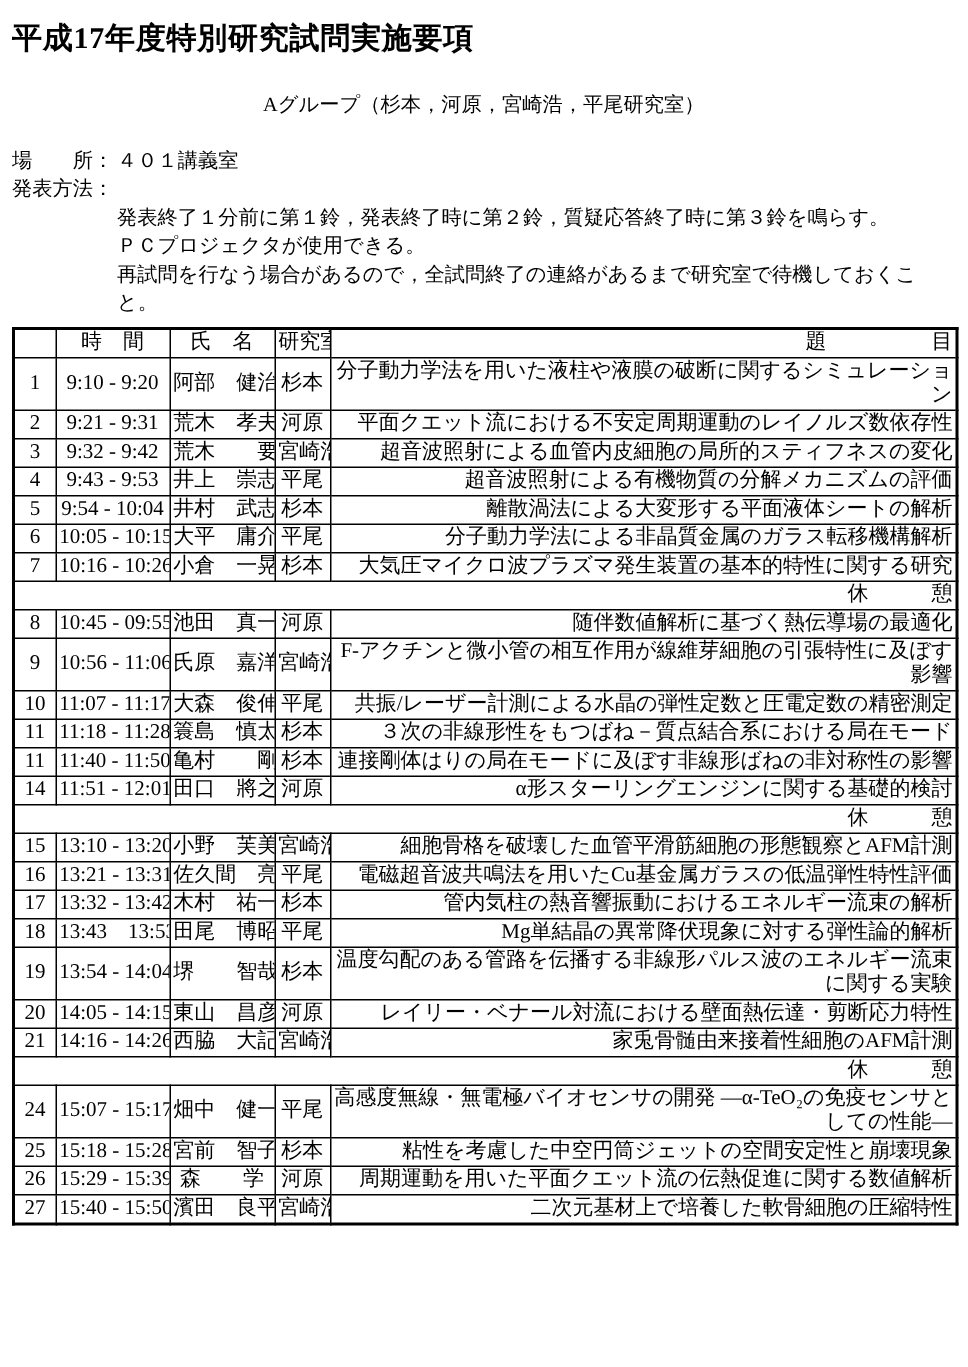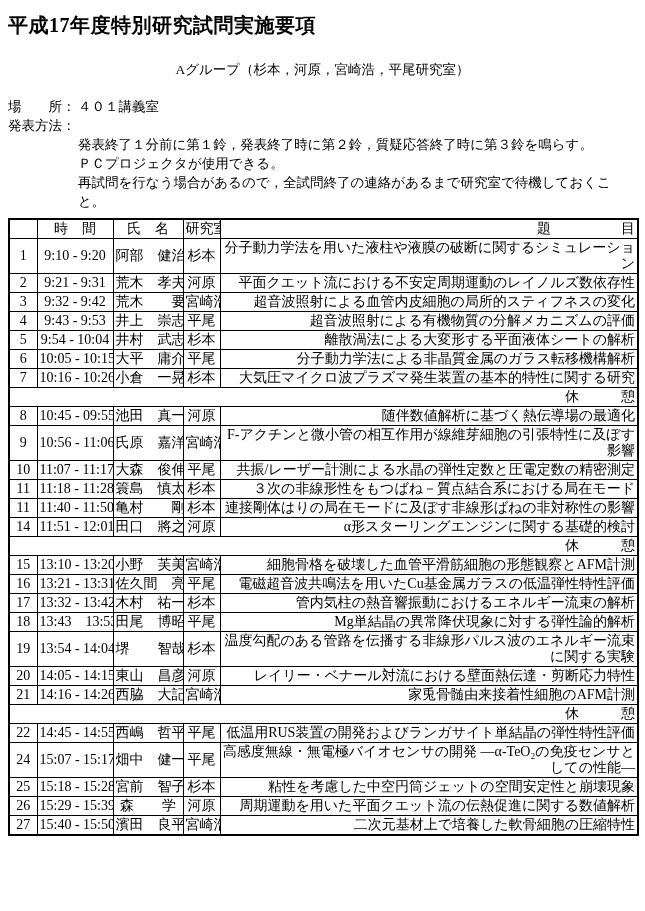--- a/index.html
+++ b/index.html
@@ -248,27 +248,20 @@
     <td class="c-time">14:16 - 14:26</td>
     <td class="c-name">西脇　大記雄</td>
     <td class="c-lab">宮崎浩</td>
     <td class="c-title">家兎骨髄由来接着性細胞のAFM計測</td>
   </tr>
 
   <tr>
     <td class="break-cell" colspan="5">休　　　憩</td>
   </tr>
 
-  <tr>
-    <td class="c-no">22</td>
-    <td class="c-time">14:45 - 14:55</td>
-    <td class="c-name">西嶋　哲平</td>
-    <td class="c-lab">平尾</td>
-    <td class="c-title">低温用RUS装置の開発およびランガサイト単結晶の弾性特性評価</td>
-  </tr>
 
 
   <tr>
     <td class="c-no">24</td>
     <td class="c-time">15:07 - 15:17</td>
     <td class="c-name">畑中　健一</td>
     <td class="c-lab">平尾</td>
     <td class="c-title">高感度無線・無電極バイオセンサの開発 ―α-TeO₂の免疫センサとしての性能―</td>
   </tr>
 

